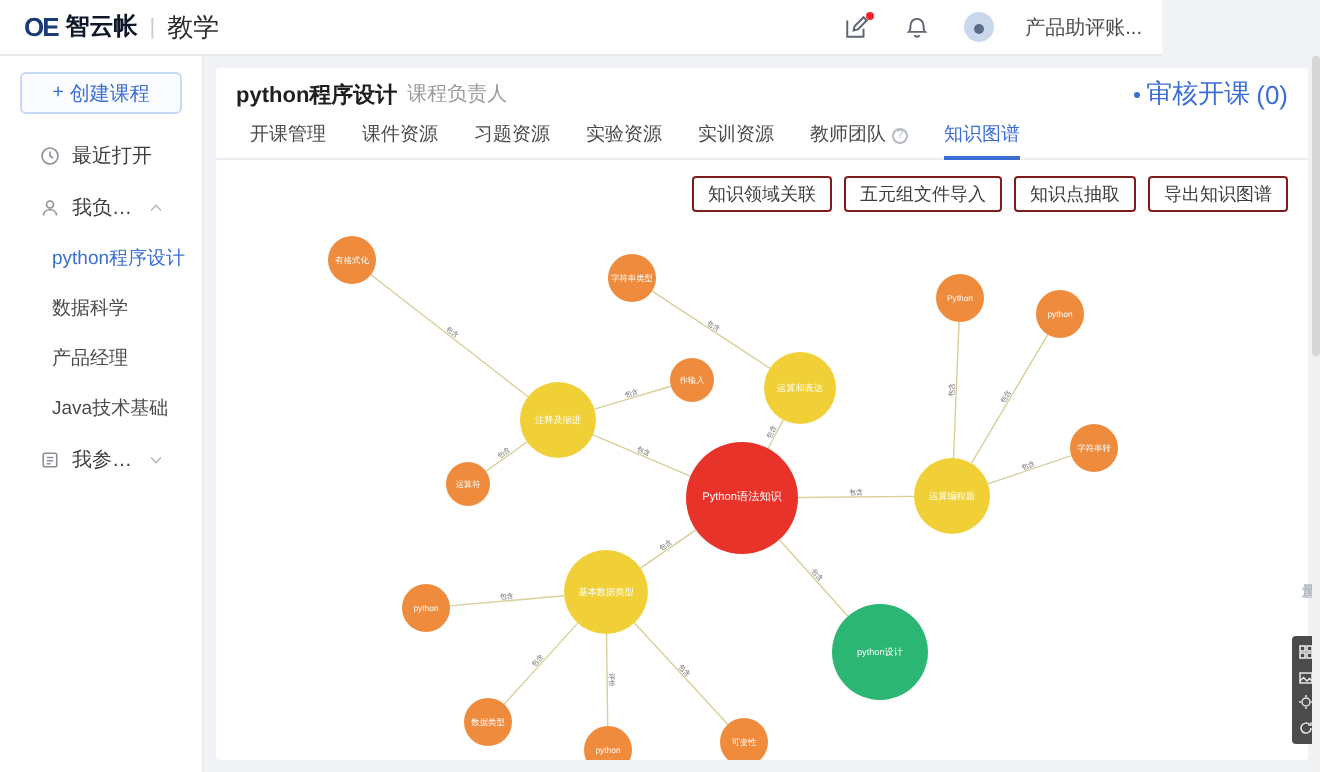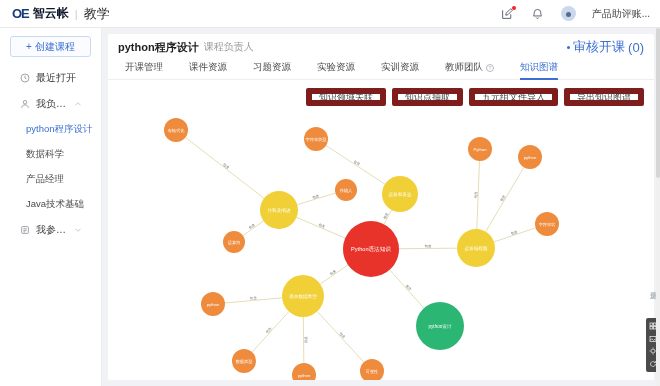--- a/index.html
+++ b/index.html
@@ -6,21 +6,21 @@
   html, body {
     width: 660px; height: 386px;
     font-family: "Liberation Sans", "DejaVu Sans", sans-serif;
     background: #f4f5f7;
     overflow: hidden;
   }
   #app { position: relative; width: 660px; height: 386px; background: #f0f2f5; }
 
   
   .topbar {
-    position: absolute; top: 0; left: 0; width: 660px; height: 28px;
+    position: absolute; top: 0; left: 0; width: 581px; height: 28px;
     background: #ffffff; border-bottom: 1px solid #e8e8e8;
     display: flex; align-items: center;
   }
   .logo-wrap { display: flex; align-items: center; padding-left: 12px; gap: 4px; }
   .logo-oe {
     font-size: 13px; font-weight: bold; color: #1a3a7a; letter-spacing: -1px;
   }
   .logo-cn {
     font-size: 12px; font-weight: bold; color: #0f172a; letter-spacing: 0px;
   }
@@ -90,21 +90,21 @@
   }
   .course-title { font-size: 11px; font-weight: bold; color: #1f1f1f; }
   .course-role { font-size: 10px; color: #9a9a9a; margin-left: 5px; }
   .approve {
     margin-left: auto; font-size: 13px; color: #3b6fd4; display: flex;
     align-items: center; gap: 3px; cursor: pointer;
   }
   .approve .bullet { width: 3px; height: 3px; border-radius: 50%; background: #3b6fd4; }
 
   .tabs {
-    height: 22px; display: flex; align-items: flex-end; gap: 8px;
+    height: 22px; display: flex; align-items: flex-end; gap: 0px;
     padding-left: 8px; border-bottom: 1px solid #eeeeee; position: relative;
   }
   .tab {
     font-size: 9.5px; color: #4a4a4a; padding: 0 9px 5px 9px; cursor: pointer;
     display: flex; align-items: center; gap: 3px; position: relative;
   }
   .tab.active { color: #3b6fd4; }
   .tab.active::after {
     content: ""; position: absolute; left: 9px; right: 9px; bottom: -1px;
     height: 2px; background: #3b6fd4;
@@ -113,21 +113,21 @@
     width: 8px; height: 8px; border-radius: 50%; border: 0.7px solid #b6bac2;
     color: #b6bac2; font-size: 6px; display: flex; align-items: center;
     justify-content: center; line-height: 1;
   }
 
   .actions {
     display: flex; justify-content: flex-end; gap: 6px;
     padding: 8px 10px 0 0;
   }
   .act-btn {
-    font-size: 9px; color: #3d3d3d; border: 6px solid #7f1d1d;
+    font-size: 9px; color: #3d3d3d; border: 1px solid #7f1d1d;
     border-radius: 2px; background: #fff; height: 18px; padding: 0 7px;
     display: flex; align-items: center; cursor: pointer;
   }
 
   
   .graph-area { position: absolute; left:0; top: 72px; width: 546px; height: 274px; }
   .graph-area svg { display: block; }
 
   .node-label { font-size: 4.2px; fill: #ffffff; text-anchor: middle;
                 dominant-baseline: central; font-family: "Liberation Sans", sans-serif; }
@@ -284,22 +284,22 @@
           <span>教师团队</span>
           <span class="qmark">?</span>
         </div>
         <div class="tab active">
           <span>知识图谱</span>
         </div>
       </div>
 
       <div class="actions">
         <div class="act-btn">知识领域关联</div>
+        <div class="act-btn">五元组文件导入</div>
         <div class="act-btn">知识点抽取</div>
-        <div class="act-btn">五元组文件导入</div>
         <div class="act-btn">导出知识图谱</div>
       </div>
 
       <div class="graph-area">
         <svg id="graph-svg" width="546" height="274" viewBox="0 0 546 274">
             <g>
               <line x1="237.22065823779553" y1="132.07180077471767" x2="188.49312476721016" y2="111.415563760013" class="edge" stroke="#d8cf9a"></line>
               <text x="212.85689150250283" y="120.54368226736533" class="edge-label" transform="rotate(22.97 212.85689150250283 121.74368226736533)">包含</text>
               <line x1="276.05945653807385" y1="118.23206518641169" x2="283.60463508266685" y2="103.92224380873535" class="edge" stroke="#d8cf9a"></line>
               <text x="279.83204581037035" y="109.87715449757351" class="edge-label" transform="rotate(-62.20 279.83204581037035 111.07715449757352)">包含</text>

